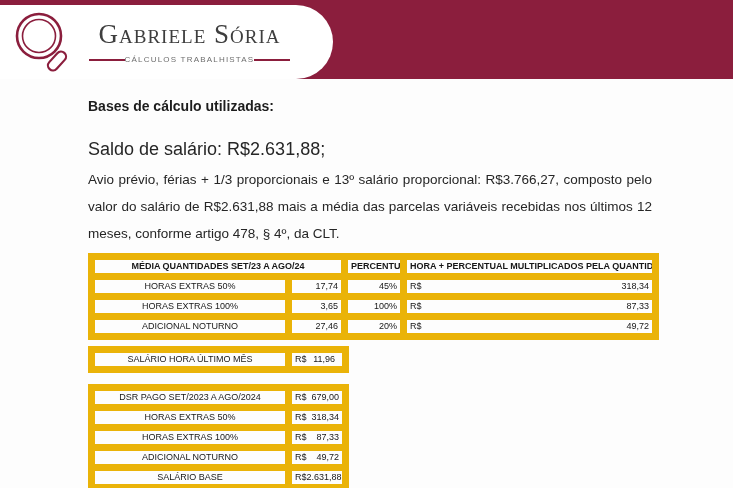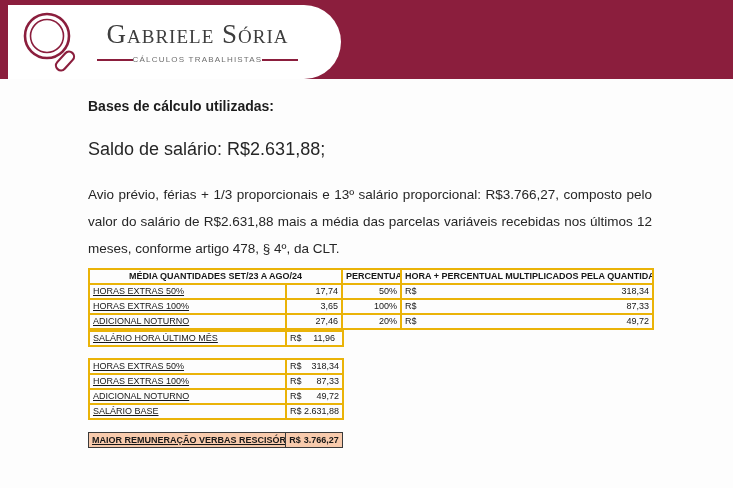--- a/index.html
+++ b/index.html
@@ -3,49 +3,49 @@
 <meta charset="utf-8">
 <style>
   html,body{margin:0;padding:0;}
   body{
     width:733px;height:488px;position:relative;overflow:hidden;
     background:#fdfdfd;font-family:"Liberation Sans",sans-serif;
   }
   
   .band{position:absolute;top:0;left:0;width:733px;height:79px;background:#8B1E3D;}
   .logo-card{
-    position:absolute;top:5px;left:8px;width:333px;height:74px;background:#ffffff;
+    position:absolute;top:5px;left:0;width:333px;height:74px;background:#ffffff;
     border-radius:0 45px 45px 0;display:flex;align-items:center;
   }
   .logo-icon{margin:0 0 0 12px;flex:0 0 auto;}
   .logo-textblock{flex:1;text-align:center;padding-right:22px;margin-top:0;}
   .logo-name{
     font-family:"Liberation Serif",serif;font-variant:small-caps;
     font-size:27px;letter-spacing:1px;color:#3e3e3e;line-height:29px;white-space:nowrap;
   }
   .tagline-row{display:flex;align-items:center;justify-content:center;margin-top:6px;}
   .tagline-line{width:36px;height:2px;background:#8B1E3D;}
   .logo-tagline{font-size:8px;letter-spacing:1.2px;color:#6e6e6e;white-space:nowrap;}
 
   
   .content{position:absolute;top:79px;left:88px;width:564px;color:#262626;}
   .doc-heading{font-size:14px;font-weight:bold;margin:19px 0 0 0;color:#1d1d1d;}
   .doc-line{font-size:18px;margin:25px 0 0 0;}
-  .doc-paragraph{font-size:13.5px;margin:21px 0 0 0;line-height:27px;text-align:justify;}
+  .doc-paragraph{font-size:13.5px;margin:6px 0 0 0;line-height:27px;text-align:justify;}
 
   
   table{border-collapse:collapse;font-size:9px;color:#171717;table-layout:fixed;}
-  td,th{border:2px solid #eab308;padding:1px 3px;height:11px;line-height:11px;
+  td,th{border:7px solid #eab308;padding:1px 3px;height:11px;line-height:11px;
         white-space:nowrap;overflow:hidden;}
   th{font-weight:bold;text-align:center;}
-  .lbl{text-align:left;text-decoration:underline;}
+  .lbl{text-align:center;}
   .num{text-align:right;}
   .mw{display:flex;justify-content:space-between;align-items:center;}
   .t-averages{margin-top:6px;width:564px;}
-  .t-hour-rate{margin-top:0;width:254px;}
+  .t-hour-rate{margin-top:6px;width:254px;}
   .t-monthly{margin-top:11px;width:254px;}
   .t-result{margin-top:12px;width:254px;}
   .t-result td{
     border:1.5px solid #3a3a3a;background:#F8CBAD;font-weight:bold;
     height:12px;line-height:12px;
   }
   .mw-center{display:flex;justify-content:center;gap:3px;align-items:center;}
 </style>
 </head>
 <body>
@@ -90,21 +90,21 @@
         <th colspan="2">MÉDIA QUANTIDADES SET/23 A AGO/24</th>
         <th>PERCENTUAL</th>
         <th>HORA + PERCENTUAL MULTIPLICADOS PELA QUANTIDADE</th>
       </tr>
     </thead>
     <tbody>
 
         <tr>
           <td class="lbl">HORAS EXTRAS 50%</td>
           <td class="num">17,74</td>
-          <td class="num">50%</td>
+          <td class="num">45%</td>
           <td>
             <div class="mw">
               <span>R$</span>
               <span>318,34</span>
             </div>
           </td>
         </tr>
 
         <tr>
           <td class="lbl">HORAS EXTRAS 100%</td>
@@ -150,20 +150,29 @@
     </tbody>
   </table>
 
   <table class="t-monthly">
     <colgroup>
         <col style="width:197px">
         <col style="width:57px">
       </colgroup>
     <tbody>
 
+        <tr>
+          <td class="lbl">DSR PAGO SET/2023 A AGO/2024</td>
+          <td>
+            <div class="mw">
+              <span>R$</span>
+              <span>679,00</span>
+            </div>
+          </td>
+        </tr>
 
         <tr>
           <td class="lbl">HORAS EXTRAS 50%</td>
           <td>
             <div class="mw">
               <span>R$</span>
               <span>318,34</span>
             </div>
           </td>
         </tr>

